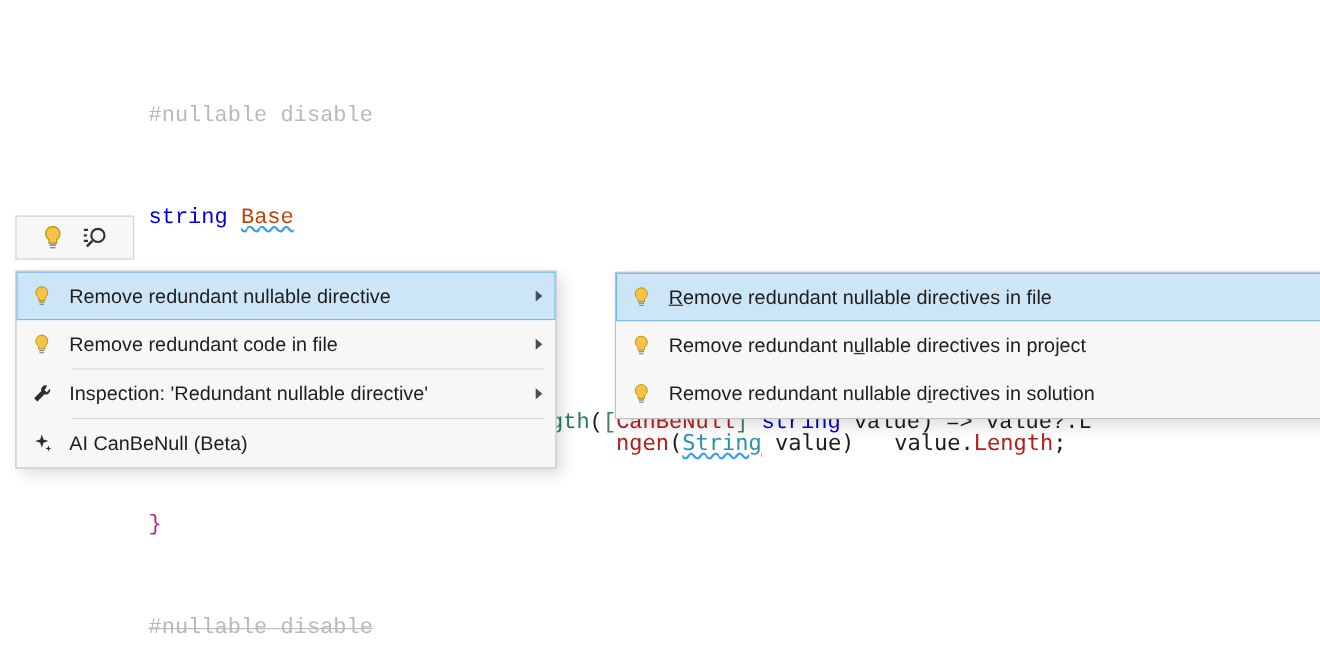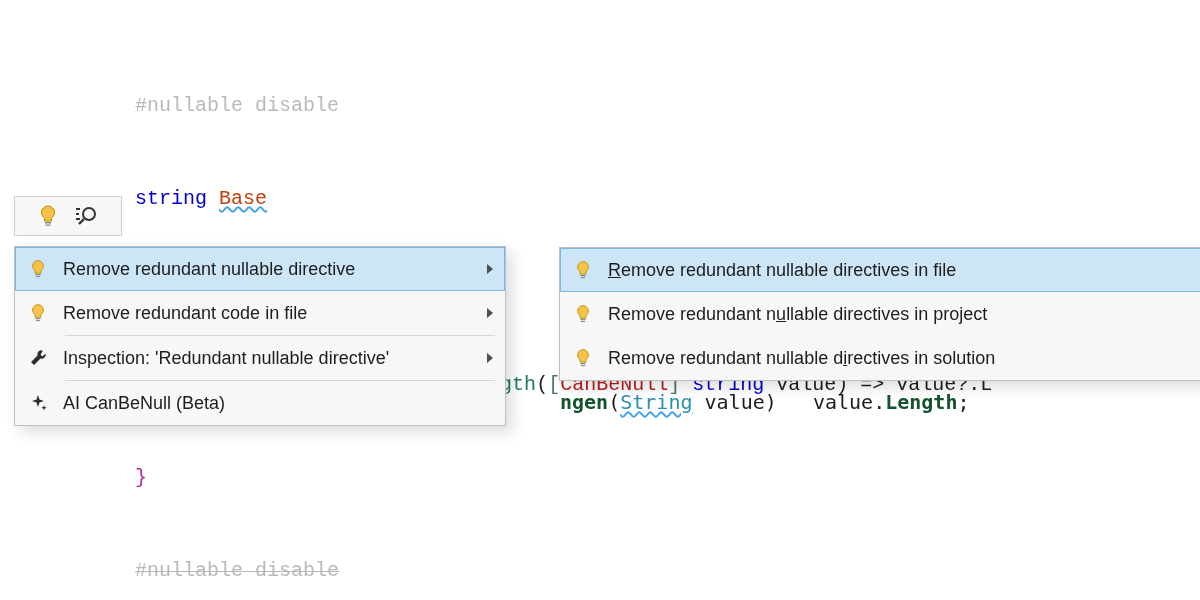--- a/index.html
+++ b/index.html
@@ -26,21 +26,21 @@
   .tk-dim { color: #b9b9b9; }
   .tk-kw { color: #0000d6; }
   .tk-type { color: #c2410c; }
   .tk-id { color: #1d1d1d; }
   .tk-punct { color: #1d1d1d; }
   .tk-brace { color: #b02a9a; }
   .tk-bracket { color: #4a7c59; }
   .tk-attr { color: #b91c1c; }
   .tk-param { color: #1d1d1d; }
   .tk-method { color: #1d7d60; }
-  .tk-method2 { color: #14532d; font-weight: bold; }
+  .tk-method2 { color: #b91c1c; }
   .wavy-blue { text-decoration: underline wavy #3da0e8; text-decoration-thickness: 1.5px; text-underline-offset: 2px; }
   .strike { position: relative; color: #b9b9b9; }
   .strike::after {
     content: ""; position: absolute; left: 0; right: 0; top: 50%;
     border-top: 1px solid #b9b9b9;
   }
 
   
   .gutter {
     position: absolute;

